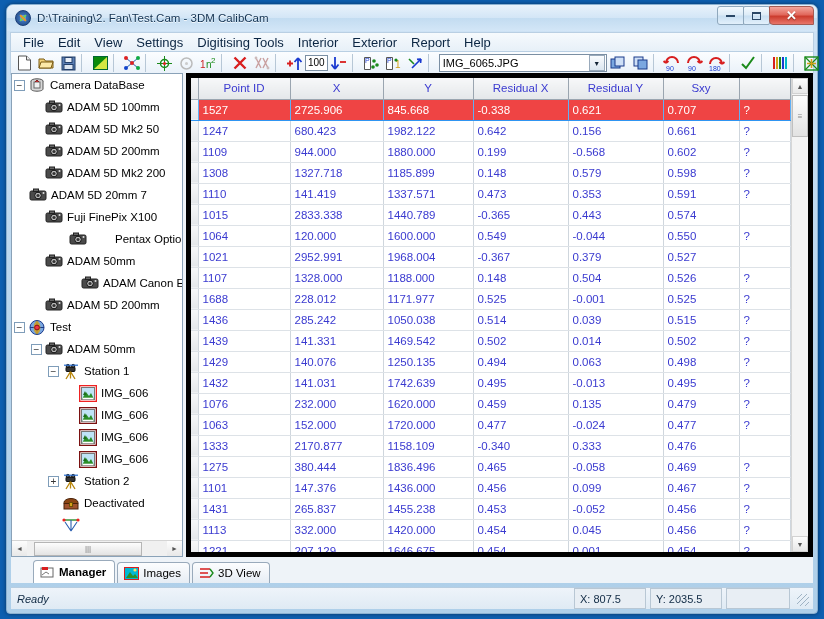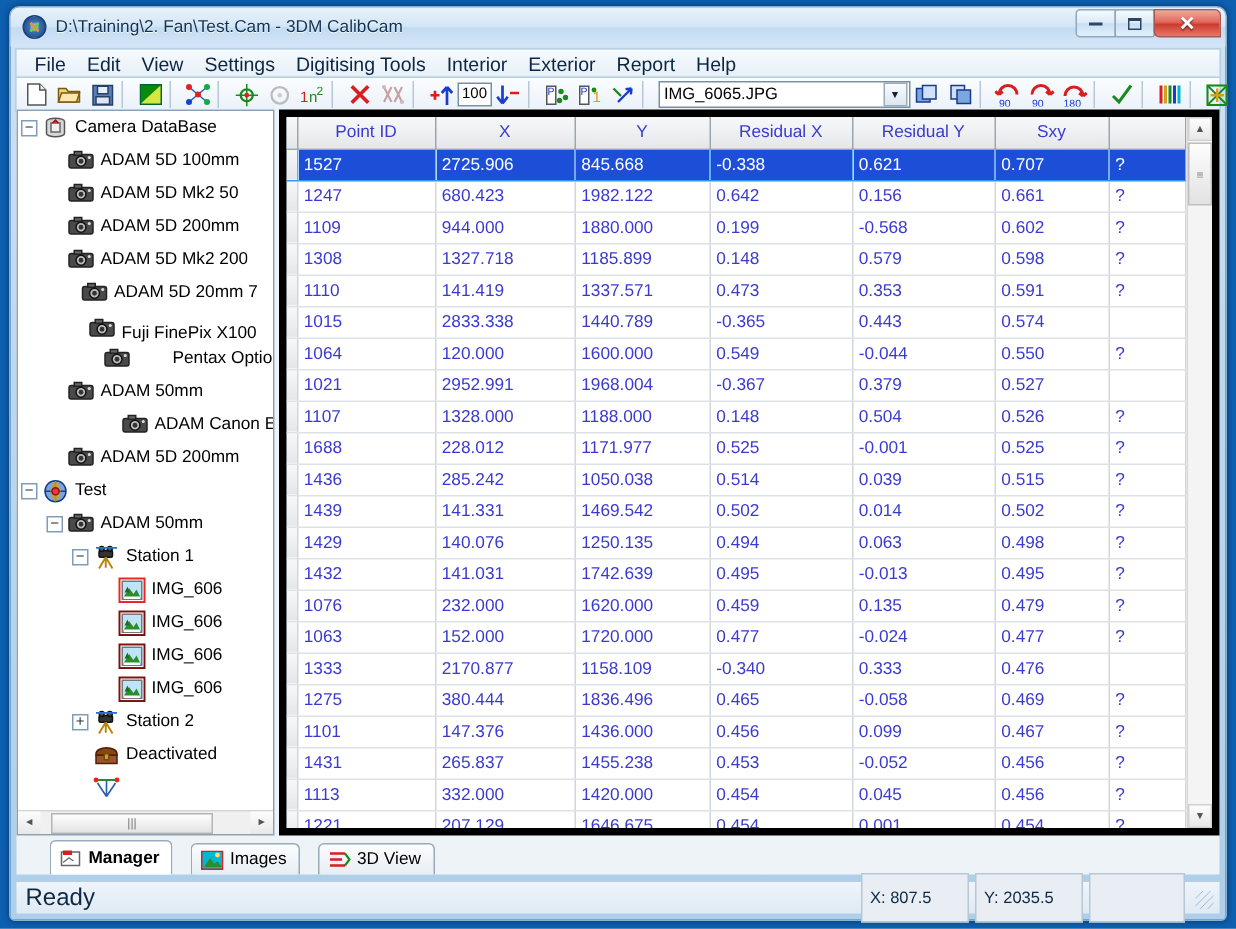--- a/index.html
+++ b/index.html
@@ -163,21 +163,21 @@
   table.grid th {
     height: 21px; background: linear-gradient(to bottom,#f7f8f9,#e4e7ea);
     border-right:1px solid #9aa5b0; border-bottom:1px solid #9aa5b0;
     font-size: 11.5px; font-weight: normal; color:#3a3ad0; text-align:center;
     padding: 0 2px;
   }
   table.grid td {
     height: 21px; border-right:1px solid #cfd6dd; border-bottom:1px solid #dde2e7;
     font-size: 11.5px; color:#3a3ad0; padding: 0 0 0 4px; white-space:nowrap; overflow:hidden;
   }
-  tr.sel td { background:#1d4ed8; color:#fff; border-bottom-color:#2f95f2; border-right-color:#5fb0f6;}
+  tr.sel td { background:#ef4444; color:#fff; border-bottom-color:#2f95f2; border-right-color:#5fb0f6;}
   td.rowhdr, th.rowhdr {
     width: 6px; padding:0; background: linear-gradient(to bottom,#f7f8f9,#e4e7ea);
     border-right:1px solid #9aa5b0;
   }
   tr.sel td.rowhdr { background: linear-gradient(to bottom,#f7f8f9,#e4e7ea); }
   
   #gridvscroll {
     width: 17px; flex:0 0 auto; background:#f4f4f4; border-left:1px solid #d7d7d7;
     position:relative;
   }
@@ -192,35 +192,35 @@
   
   #tabs {
     position:absolute; left:0; right:0; bottom:0; height:26px;
     display:flex; align-items:flex-end; padding-left: 22px;
   }
   .tab {
     height: 21px; display:flex; align-items:center; gap:4px;
     padding: 0 8px 0 6px; font-size: 11.5px; color:#000;
     border:1px solid #9ab; border-bottom:none; border-radius: 4px 4px 0 0;
     background: linear-gradient(to bottom,#fcfdfe,#e6edf4);
-    margin-right: 12px;
+    margin-right: 2px;
   }
   .tab.active { font-weight:bold; background:#fff; height:23px; }
   .tabicon { width:15px;height:13px; flex:0 0 auto; }
 
   
   #statusbar {
     position:absolute; left:4px; right:4px; bottom:4px; height:22px;
     display:flex; align-items:center;
     background: linear-gradient(to bottom,#eef4fa,#dfeaf4);
     border-top:1px solid #b7cde0;
   }
-  #status-text { font-size: 16px; color:#102a44; padding-left:6px; flex:1; }
+  #status-text { font-size: 11px; color:#102a44; padding-left:6px; flex:1;font-style:italic; }
   .statcell {
-    height: 33px; min-width: 72px; margin-right: 4px;
+    height: 21px; min-width: 72px; margin-right: 4px;
     border:1px solid #b8c7d4; background:#e8eef4;
     font-size: 11px; color:#102a44; display:flex; align-items:center; padding-left:5px;
   }
   #grip { width: 16px; height:16px; margin-right:3px; position:relative; }
   #grip::after{
     content:""; position:absolute; right:1px; bottom:1px; width:12px;height:12px;
     background:
       linear-gradient(135deg, transparent 45%, #9fb3c4 45%, #9fb3c4 55%, transparent 55%) 0 0/5px 5px;
   }
 </style>
@@ -499,32 +499,32 @@
               <div class="expander-space"></div>
               <svg class="ticon" viewBox="0 0 18 17">
                 <rect x="1" y="4" width="16" height="9" rx="1.5" fill="#4a4a4a" stroke="#222"></rect>
                 <rect x="4.5" y="2" width="5" height="2.5" fill="#666" stroke="#222"></rect>
                 <circle cx="9" cy="8.5" r="3.3" fill="#bbb" stroke="#111"></circle>
                 <circle cx="9" cy="8.5" r="1.6" fill="#333"></circle>
                 <circle cx="14.5" cy="6" r="1" fill="#ddd"></circle>
               </svg>
               <span class="tlabel">ADAM 5D Mk2 200</span>
             </div>
-            <div class="trow" style="padding-left: 28px; align-items: center;">
+            <div class="trow" style="padding-left: 3px; align-items: center;">
               <div class="expander-space"></div>
               <svg class="ticon" viewBox="0 0 18 17">
                 <rect x="1" y="4" width="16" height="9" rx="1.5" fill="#4a4a4a" stroke="#222"></rect>
                 <rect x="4.5" y="2" width="5" height="2.5" fill="#666" stroke="#222"></rect>
                 <circle cx="9" cy="8.5" r="3.3" fill="#bbb" stroke="#111"></circle>
                 <circle cx="9" cy="8.5" r="1.6" fill="#333"></circle>
                 <circle cx="14.5" cy="6" r="1" fill="#ddd"></circle>
               </svg>
               <span class="tlabel">ADAM 5D 20mm 7</span>
             </div>
-            <div class="trow" style="padding-left: 33px; align-items: flex-end;">
+            <div class="trow" style="padding-left: 19px;">
               <div class="expander-space"></div>
               <svg class="ticon" viewBox="0 0 18 17">
                 <rect x="1" y="4" width="16" height="9" rx="1.5" fill="#4a4a4a" stroke="#222"></rect>
                 <rect x="4.5" y="2" width="5" height="2.5" fill="#666" stroke="#222"></rect>
                 <circle cx="9" cy="8.5" r="3.3" fill="#bbb" stroke="#111"></circle>
                 <circle cx="9" cy="8.5" r="1.6" fill="#333"></circle>
                 <circle cx="14.5" cy="6" r="1" fill="#ddd"></circle>
               </svg>
               <span class="tlabel">Fuji FinePix X100</span>
             </div>

